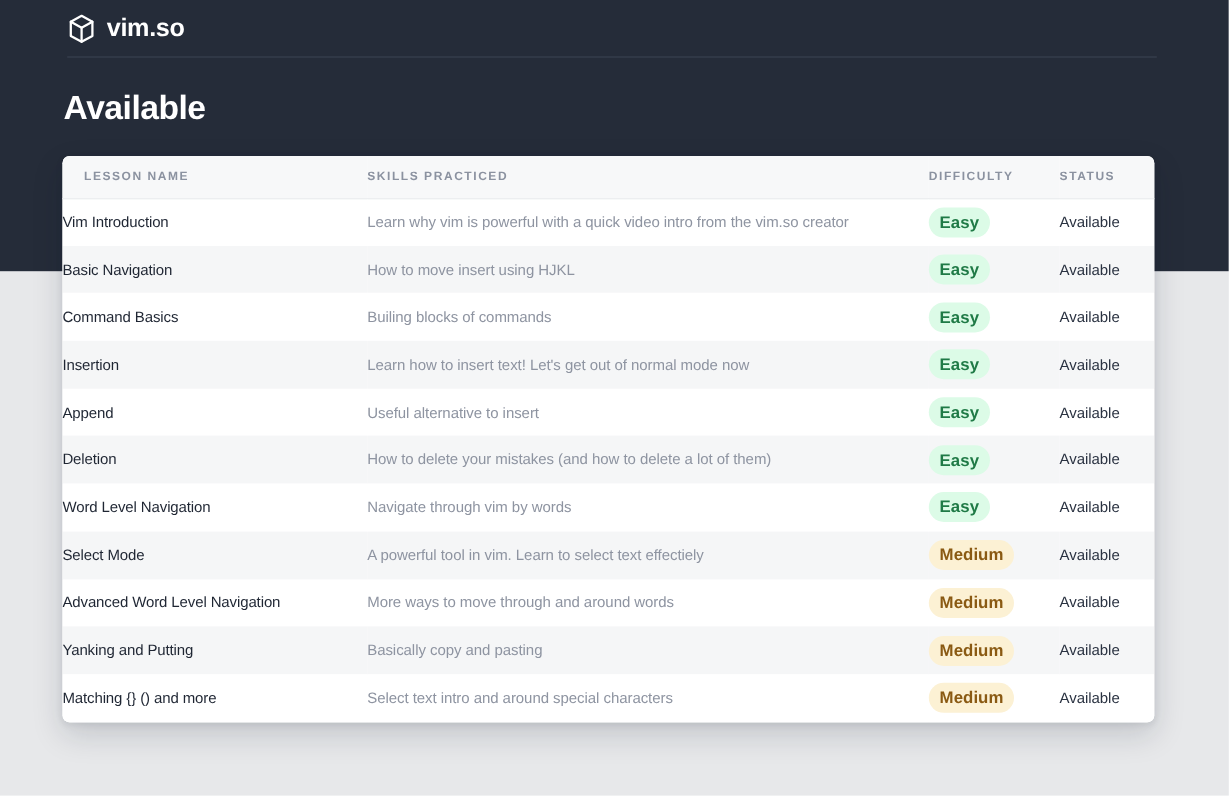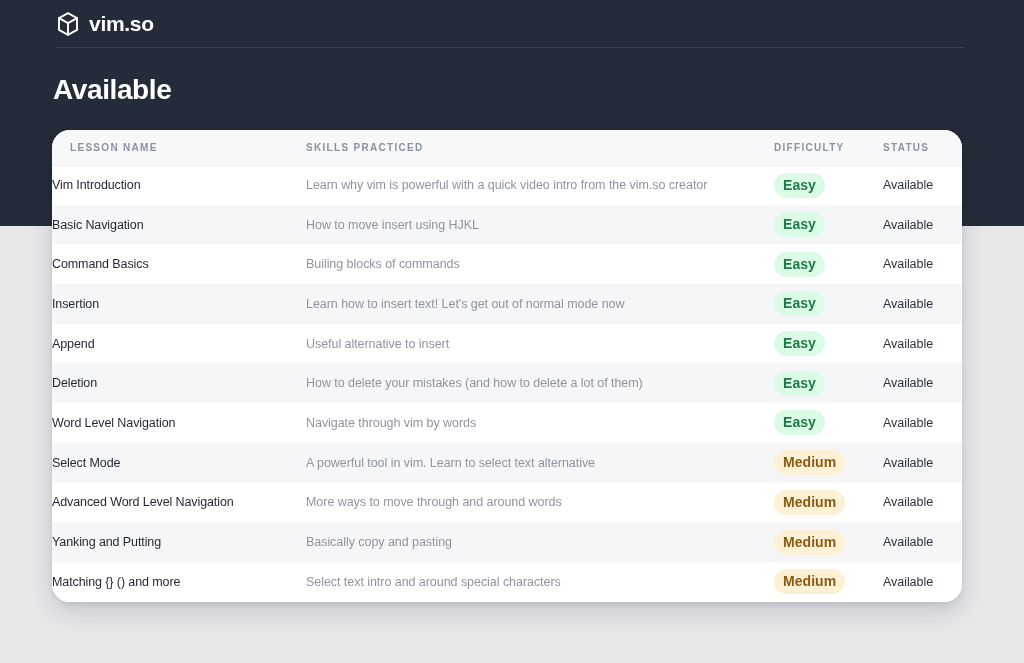--- a/index.html
+++ b/index.html
@@ -85,21 +85,21 @@
   }
 
   
   .card {
     position: absolute;
     left: 52px;
     top: 130px;
     width: 910px;
     z-index: 2;
     background: #ffffff;
-    border-radius: 18px;
+    border-radius: 6px;
     overflow: hidden;
     box-shadow: 0 10px 26px rgba(15, 23, 42, 0.16),
                 0 2px 6px rgba(15, 23, 42, 0.08);
   }
 
   table.lessons {
     width: 100%;
     border-collapse: collapse;
     table-layout: fixed;
   }
@@ -253,21 +253,21 @@
           <td class="cell-status">Available</td>
         </tr>
         <tr class="odd">
           <td class="cell-name">Word Level Navigation</td>
           <td class="cell-skills">Navigate through vim by words</td>
           <td class="cell-diff"><span class="badge easy">Easy</span></td>
           <td class="cell-status">Available</td>
         </tr>
         <tr class="even">
           <td class="cell-name">Select Mode</td>
-          <td class="cell-skills">A powerful tool in vim. Learn to select text alternative</td>
+          <td class="cell-skills">A powerful tool in vim. Learn to select text effectiely</td>
           <td class="cell-diff"><span class="badge medium">Medium</span></td>
           <td class="cell-status">Available</td>
         </tr>
         <tr class="odd">
           <td class="cell-name">Advanced Word Level Navigation</td>
           <td class="cell-skills">More ways to move through and around words</td>
           <td class="cell-diff"><span class="badge medium">Medium</span></td>
           <td class="cell-status">Available</td>
         </tr>
         <tr class="even">

